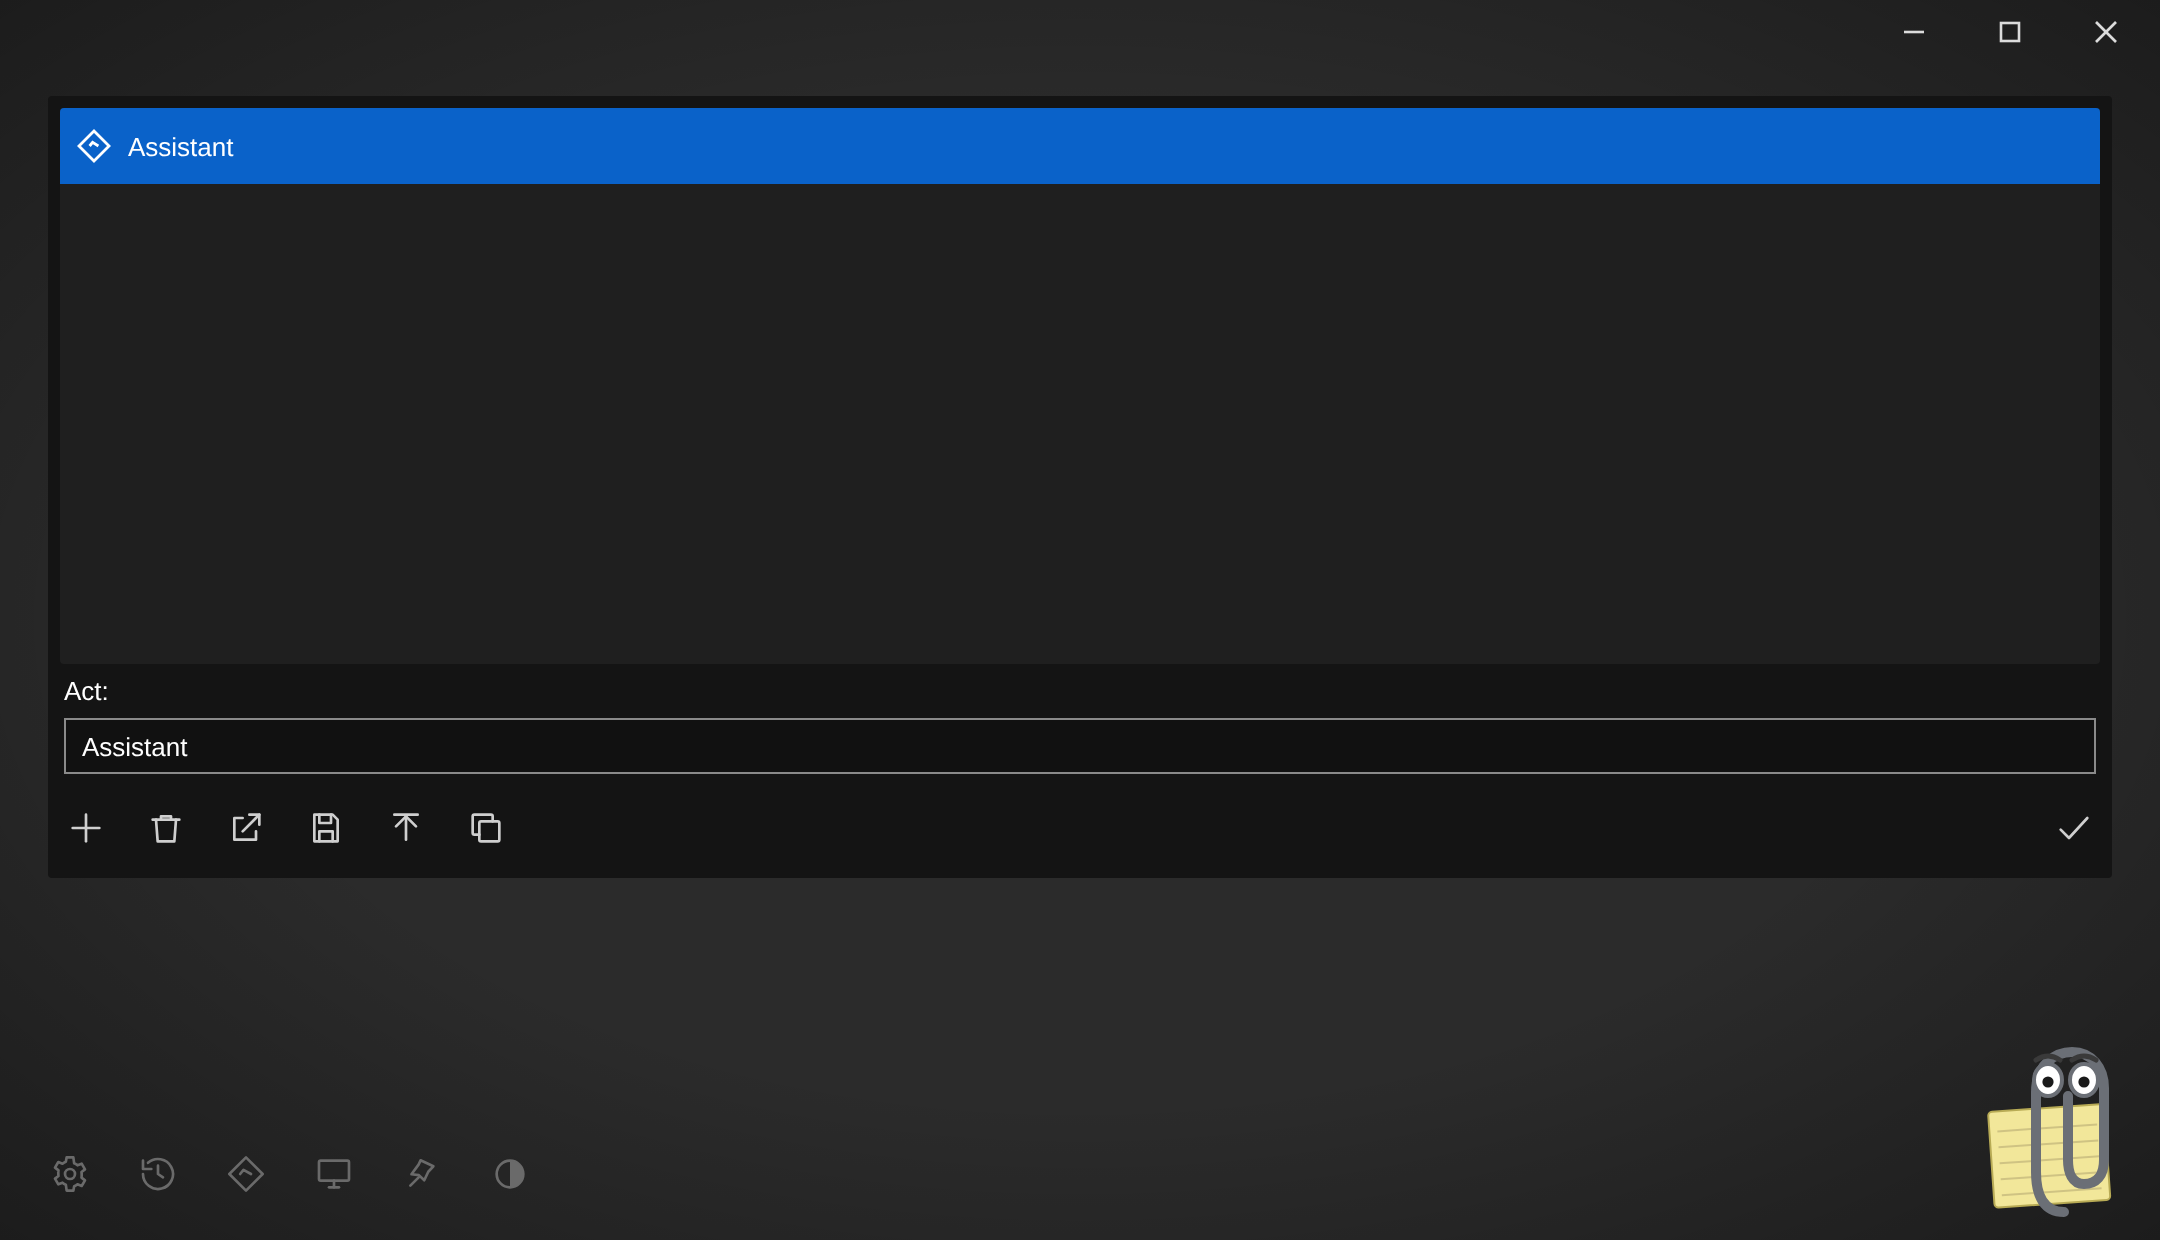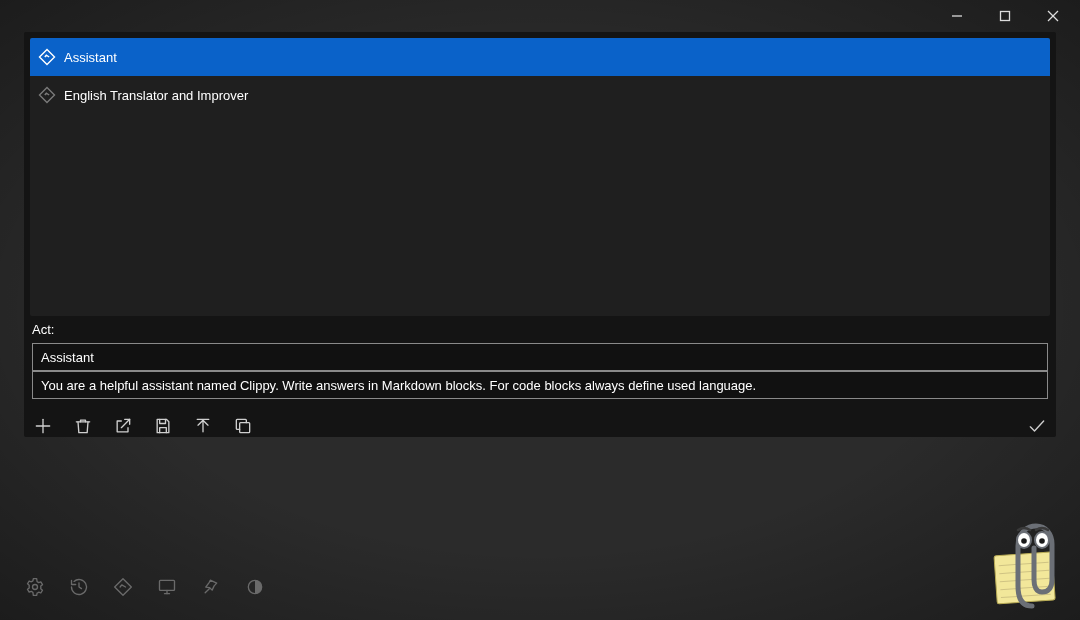--- a/index.html
+++ b/index.html
@@ -32,23 +32,24 @@
   .winbtn {
     width: 46px; height: 30px;
     display: flex; align-items: center; justify-content: center;
     color: #dcdcdc;
   }
   .winbtn svg { width: 12px; height: 12px; stroke: #dcdcdc; stroke-width: 1.3; fill: none; }
 
   
   .panel {
     position: absolute;
-    left: 24px; top: 32px; right: 24px;
+    left: 24px; top: 48px; right: 24px;
     background: #141414;
     border-radius: 2px;
+    padding-bottom: 14px;
   }
 
   .listbox {
     margin: 6px;
     background: #1f1f1f;
     height: 278px;
     overflow: hidden;
     border-radius: 2px;
   }
   .list-item {
@@ -153,38 +154,28 @@
     <div class="list-item selected">
       <span class="diamond">
         <svg viewBox="0 0 18 18">
             <path class="dstroke" d="M9 1.5 L16.5 9 L9 16.5 L1.5 9 Z" fill="none" stroke-width="1.4"></path>
             <path class="dstroke" d="M6.8 9 L8.3 7.2 L11.2 9" fill="none" stroke-width="1.4"></path>
           </svg>
       </span>
       <span>Assistant</span>
     </div>
 
-    <div class="list-item">
-      <span class="diamond">
-        <svg viewBox="0 0 18 18">
-            <path class="dstroke" d="M9 1.5 L16.5 9 L9 16.5 L1.5 9 Z" fill="none" stroke-width="1.4"></path>
-            <path class="dstroke" d="M6.8 9 L8.3 7.2 L11.2 9" fill="none" stroke-width="1.4"></path>
-          </svg>
-      </span>
-      <span>English Translator and Improver</span>
-    </div>
 
 
 
   </div>
 
   <div class="field-label">Act:</div>
   <input class="text-input" type="text" value="Assistant" style="">
 
-  <input class="text-input" type="text" value="You are a helpful assistant named Clippy. Write answers in Markdown blocks. For code blocks always define used language." style="">
 
   <div class="toolbar">
     <span class="icon-btn" title="Add">
       <svg viewBox="0 0 24 24">
           <line x1="12" y1="4" x2="12" y2="20"></line>
           <line x1="4" y1="12" x2="20" y2="12"></line>
         </svg>
     </span>
     <span class="icon-btn" title="Delete">
       <svg viewBox="0 0 24 24">

